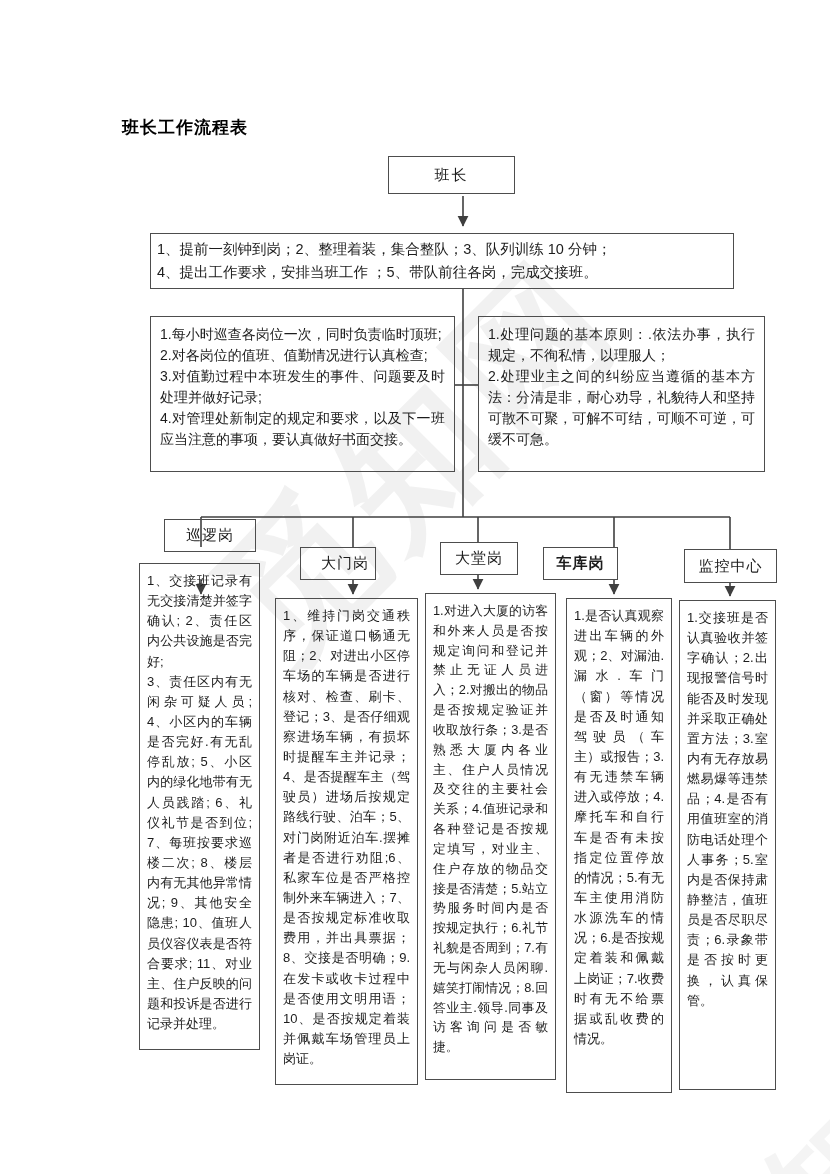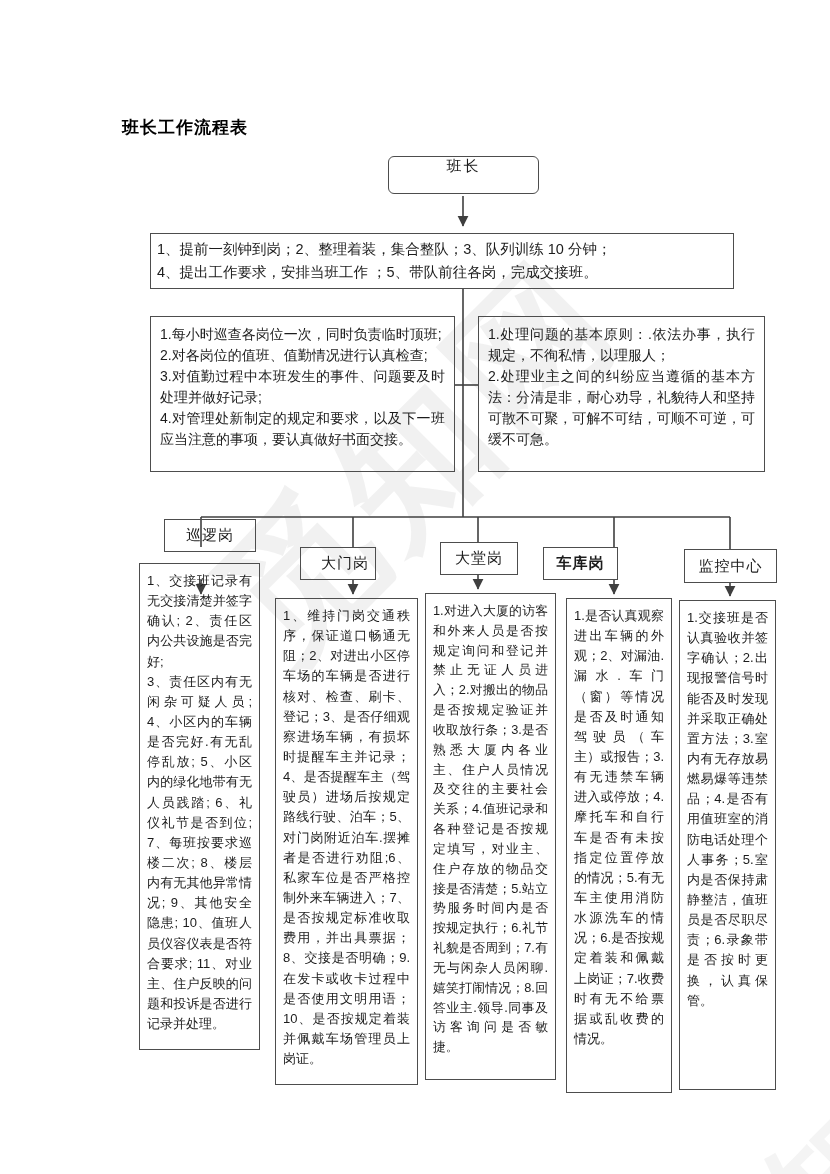--- a/index.html
+++ b/index.html
@@ -18,23 +18,23 @@
     font-size:150px;font-weight:bold;white-space:nowrap;
     transform:rotate(-45deg);pointer-events:none;letter-spacing:10px;
   }
   .wm-center{left:180px;top:360px;}
   .wm-corner{left:640px;top:1090px;font-size:120px;color:rgba(120,120,120,0.08);}
   .box{
     position:absolute;border:1.6px solid #4d4d4d;background:transparent;
     box-sizing:border-box;z-index:2;
   }
   .leader-box{
-    left:388px;top:156px;width:151px;height:38px;
-    display:flex;justify-content:center;
-    font-size:15px;letter-spacing:2px;border-radius:6px;
+    left:388px;top:156px;width:127px;height:38px;
+    display:flex;align-items:center;justify-content:center;
+    font-size:15px;letter-spacing:2px;
   }
   .duty-box{
     left:150px;top:233px;width:584px;height:56px;
     font-size:14.5px;line-height:1.6;text-align:left;
     padding:4px 6px;white-space:pre-line;font-weight:500;
   }
   .note-box{
     top:316px;height:156px;font-size:14px;line-height:1.5;
     padding:7px 9px;text-align:justify;white-space:pre-line;
   }

